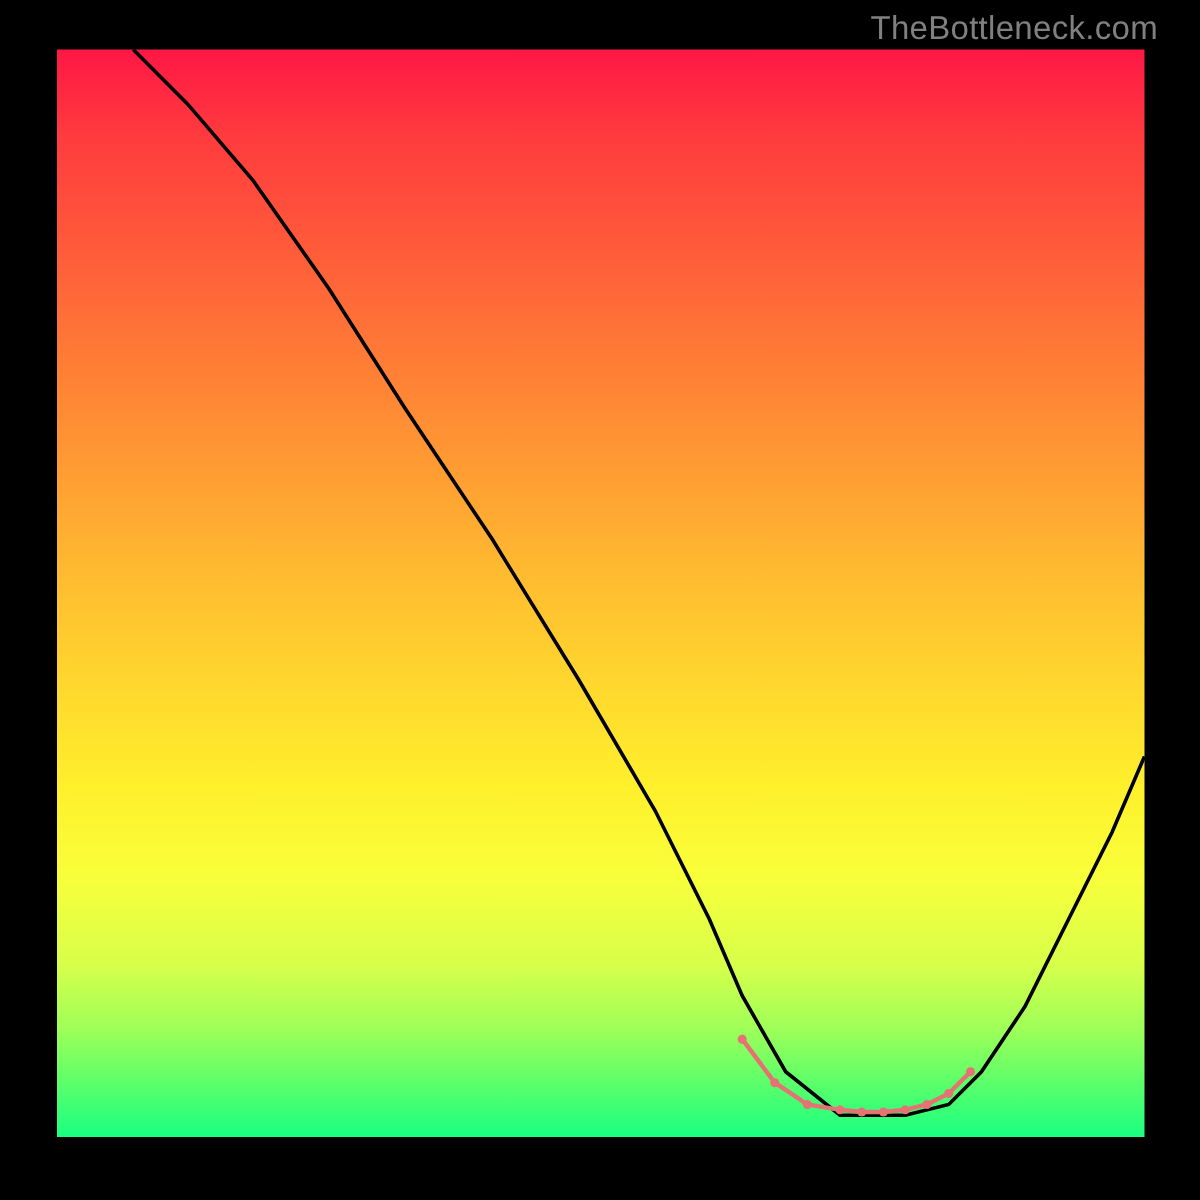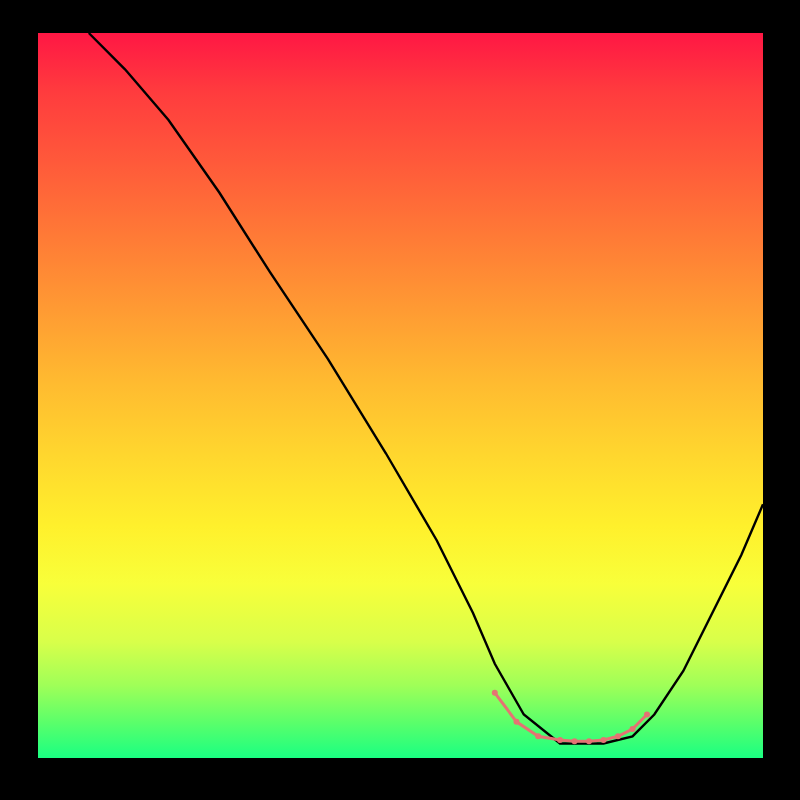--- a/index.html
+++ b/index.html
@@ -59,20 +59,21 @@
     width: 725px;
     height: 725px;
     overflow: visible;
   }
 </style>
 </head>
 <body>
 
 <div class="frame">
 
+  <div class="watermark">TheBottleneck.com</div>
 
   <div class="plot-area">
     <svg class="curve" viewBox="0 0 725 725" preserveAspectRatio="none">
       <path id="series-curve" fill="none" d="M50.8 0.0 L87.0 36.3 L130.5 87.0 L181.3 159.5 L232.0 239.2 L290.0 326.2 L348.0 420.5 L398.8 507.5 L435.0 580.0 L456.8 630.8 L485.8 681.5 L522.0 710.5 L565.5 710.5 L594.5 703.3 L616.3 681.5 L645.3 638.0 L674.3 580.0 L703.3 522.0 L725.0 471.3 " stroke="#000000" stroke-width="2.4"></path>
       <path id="series-valley-line" fill="none" d="M456.8 659.8 L478.5 688.8 L500.2 703.3 L522.0 706.9 L536.5 708.3 L551.0 708.3 L565.5 706.9 L580.0 703.3 L594.5 696.0 L609.0 681.5 " stroke="#e57373" stroke-width="3"></path>
       <g id="series-valley-dots">
           <circle cx="456.8" cy="659.8" r="3" fill="#e57373"></circle>
           <circle cx="478.5" cy="688.8" r="3" fill="#e57373"></circle>
           <circle cx="500.2" cy="703.3" r="3" fill="#e57373"></circle>
           <circle cx="522.0" cy="706.9" r="3" fill="#e57373"></circle>

